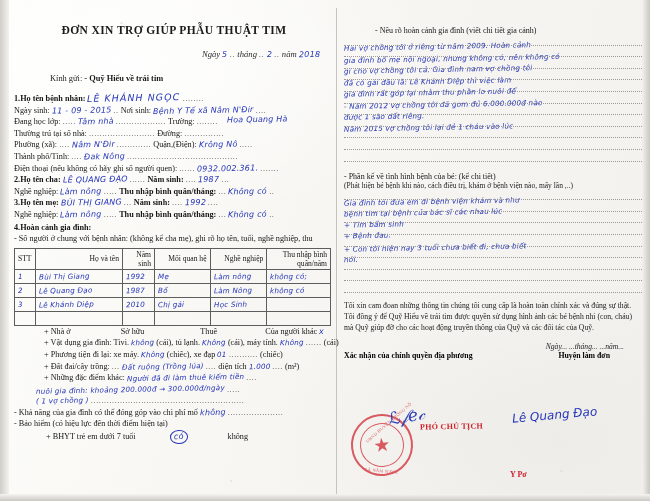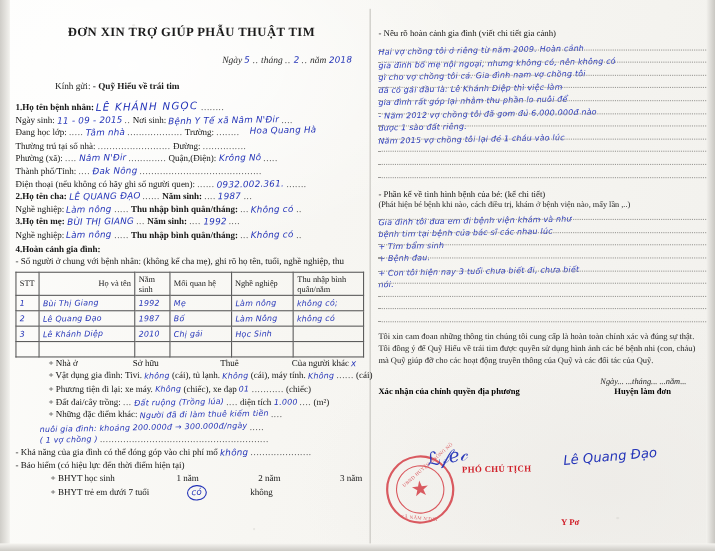--- a/index.html
+++ b/index.html
@@ -67,21 +67,21 @@
   .hw.sm { font-size:7.2px; }
   .hw.lg { font-size:9.4px; letter-spacing:1.1px; }
 
   table.fam {
     border-collapse:collapse; width:317px; margin-top:3px;
     font-size:7.6px; color:#161616;
   }
   table.fam th, table.fam td {
     border:1px solid #5d5d5d; padding:1px 3px; vertical-align:middle;
   }
-  table.fam th { font-weight:normal; text-align:left; line-height:9px; height:21px; }
+  table.fam th { font-weight:normal; text-align:right; line-height:9px; height:21px; }
   table.fam td { height:14px; }
   .c-stt { width:20px; } .c-ten { width:88px; } .c-ns { width:32px; }
   .c-qh { width:56px; } .c-nn { width:57px; } .c-tn { width:64px; }
   .r-head { font-size:8px; color:#161616; }
   .r-note { font-size:7.5px; color:#1b1b1b; }
   .hwline { height:11.6px; position:relative; }
   .rule { position:absolute; left:0; right:0; bottom:1px; border-bottom:1px dotted #9b9a96; }
 
   .commit { font-size:7.7px; color:#1b1b1b; line-height:11px; margin-top:6px; }
   .sig-date { text-align:right; font-style:italic; font-size:7.6px; margin:9px 18px 0 0; color:#222; }
@@ -377,42 +377,33 @@
     </div>
 
     <div class="ln">
       <span>- Khả năng của gia đình có thể đóng góp vào chi phí mổ</span>
       <span class="hw">không</span>
       <span class="dots">.....................</span>
     </div>
 
     <div class="ln">- Bảo hiểm (có hiệu lực đến thời điểm hiện tại)</div>
 
-    <div class="ln" style="padding-left:32px;">
-      <span>+ BHYT học sinh</span>
-      <span style="display:inline-block;width:52px;"></span>
-      <span>1 năm</span>
-      <span style="display:inline-block;width:50px;"></span>
-      <span>2 năm</span>
-      <span style="display:inline-block;width:50px;"></span>
-      <span>3 năm</span>
-    </div>
 
     <div class="ln" style="padding-left:32px;">
       <span>+ BHYT trẻ em dưới 7 tuổi</span>
       <span style="display:inline-block;width:30px;"></span>
       <span class="hw circled">có</span>
       <span style="display:inline-block;width:36px;"></span>
       <span>không</span>
     </div>
   </div>
 
   <div class="col-r">
 
-    <div class="r-head" style="margin-top:18px;">- Nêu rõ hoàn cảnh gia đình (viết chi tiết gia cảnh)</div>
+    <div class="r-head" style="margin-top:18px;margin-left:31px;">- Nêu rõ hoàn cảnh gia đình (viết chi tiết gia cảnh)</div>
 
     <div>
       <div class="hwline"><span class="hw sm">Hai vợ chồng tôi ở riêng từ năm 2009. Hoàn cảnh</span><span class="rule"></span></div>
       <div class="hwline"><span class="hw sm">gia đình bố mẹ nội ngoại, nhưng không có, nên không có</span><span class="rule"></span></div>
       <div class="hwline"><span class="hw sm">gì cho vợ chồng tôi cả. Gia đình nam vợ chồng tôi</span><span class="rule"></span></div>
       <div class="hwline"><span class="hw sm">đã có gái đầu là: Lê Khánh Diệp thì việc làm</span><span class="rule"></span></div>
       <div class="hwline"><span class="hw sm">gia đình rất góp lại nhằm thu phần lo nuôi để</span><span class="rule"></span></div>
       <div class="hwline"><span class="hw sm">- Năm 2012 vợ chồng tôi đã gom đủ 6.000.000đ nào</span><span class="rule"></span></div>
       <div class="hwline"><span class="hw sm">được 1 sào đất riêng.</span><span class="rule"></span></div>
       <div class="hwline"><span class="hw sm">Năm 2015 vợ chồng tôi lại đẻ 1 cháu vào lúc</span><span class="rule"></span></div>

